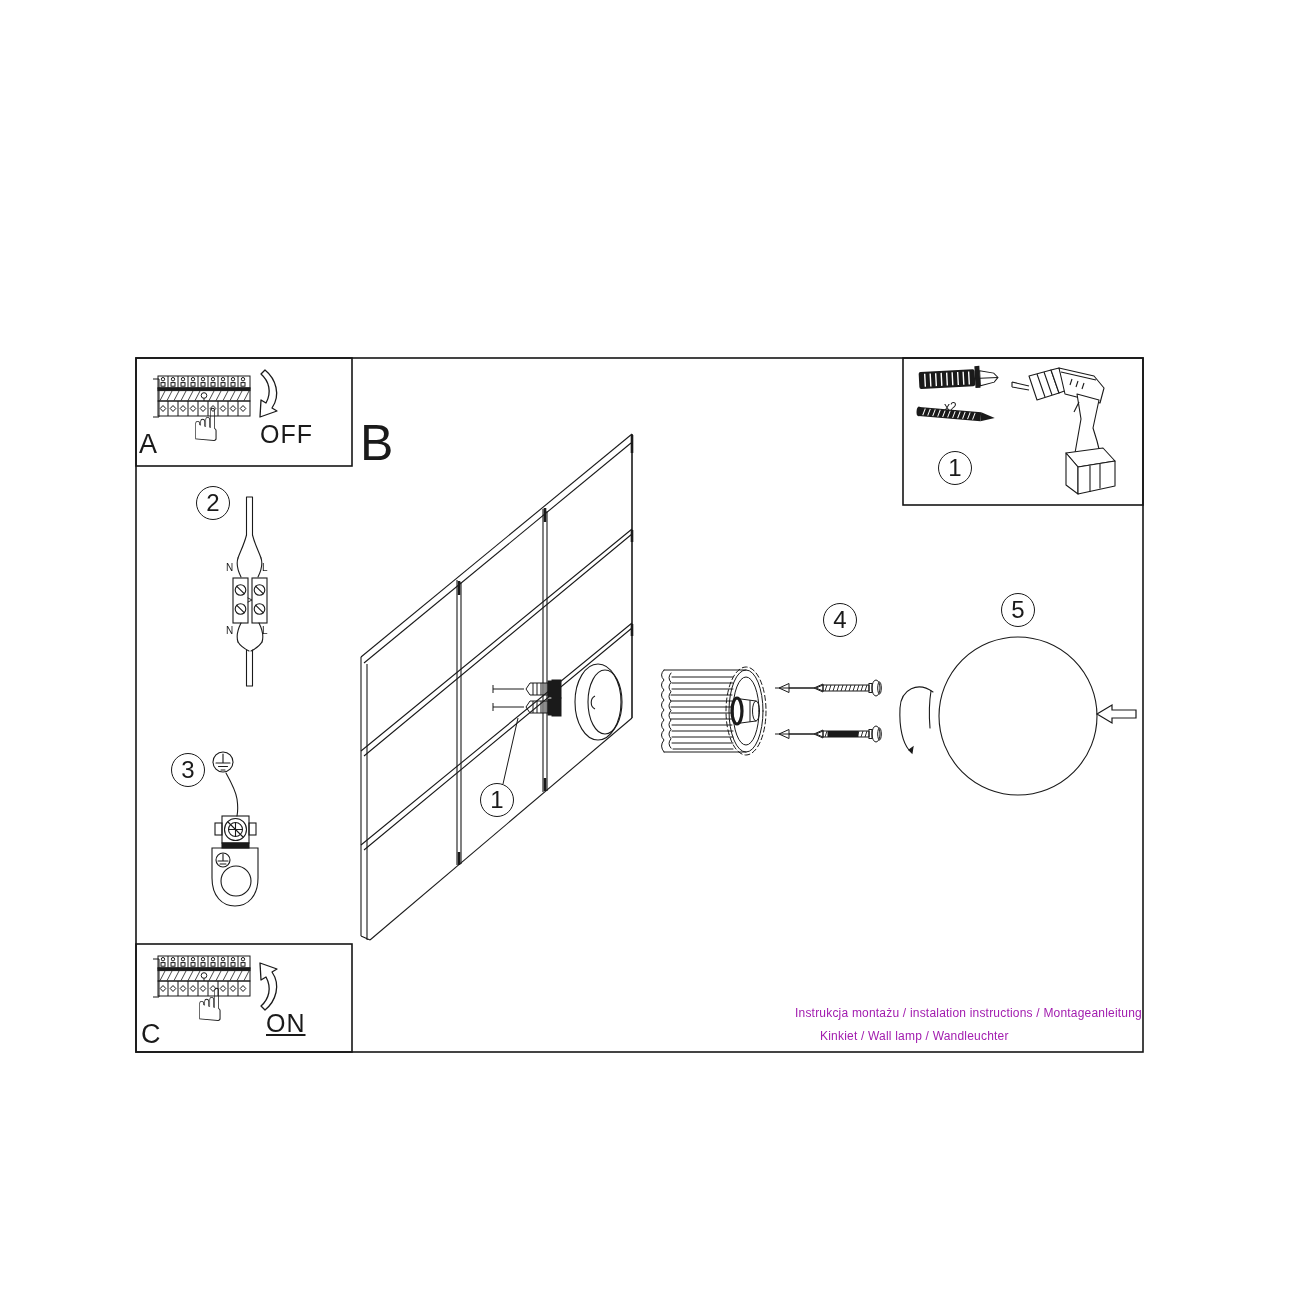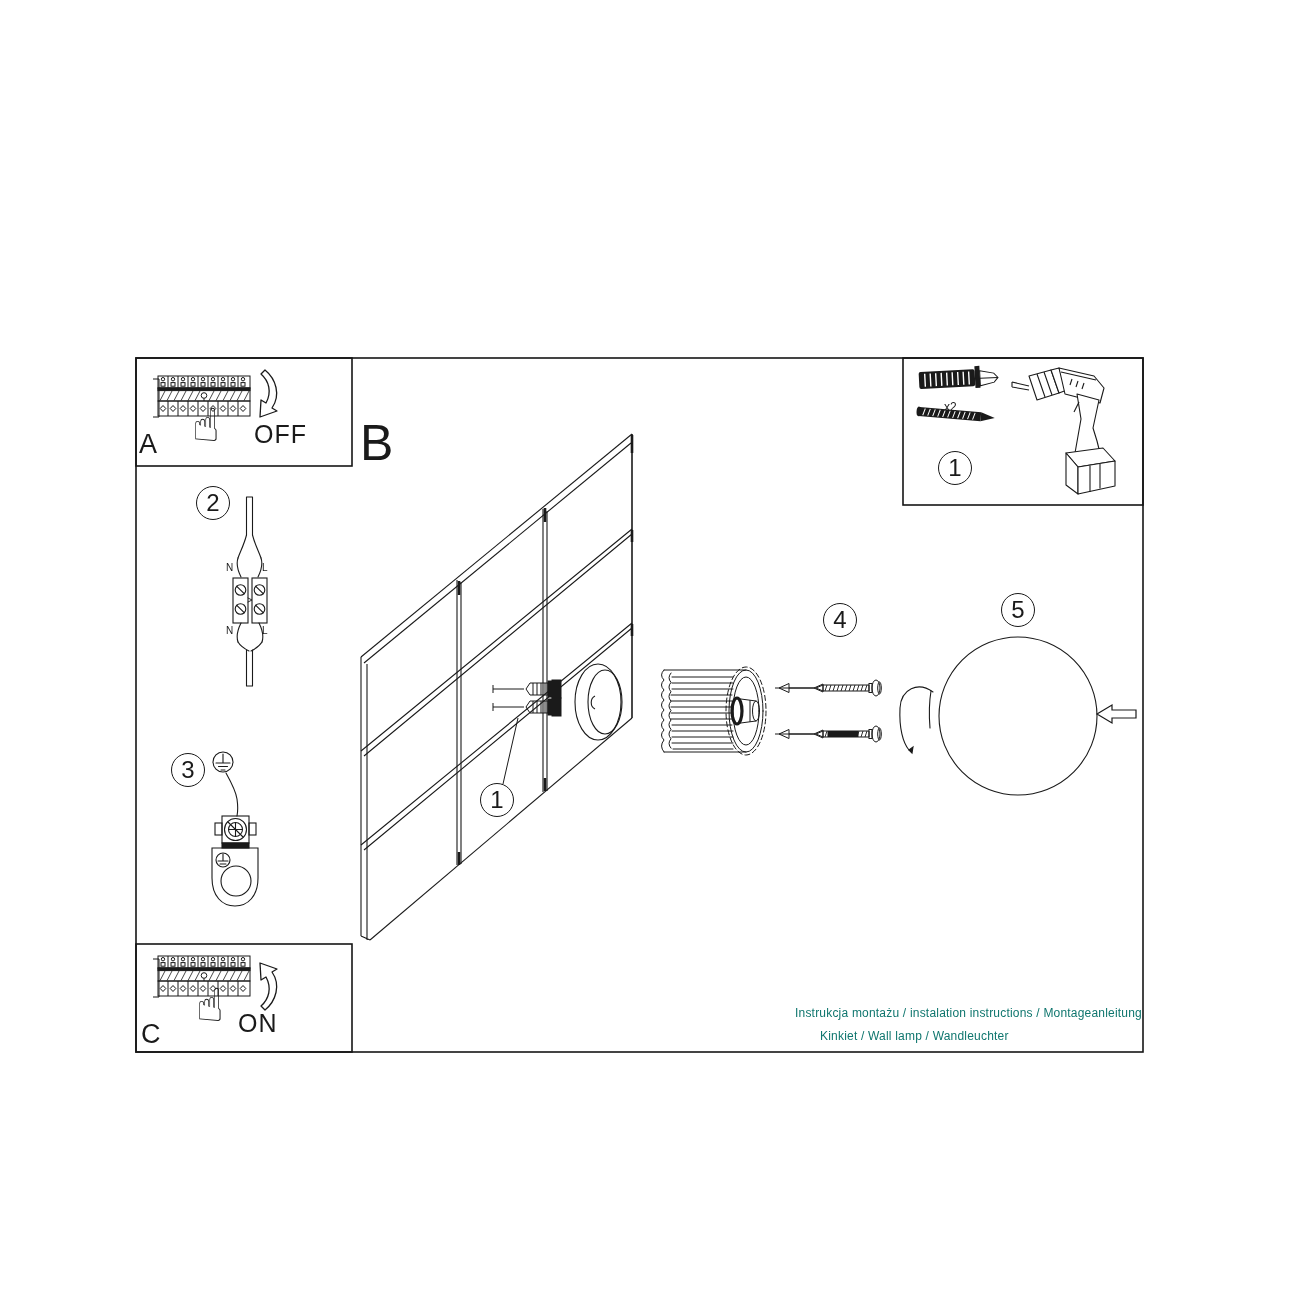--- a/index.html
+++ b/index.html
@@ -7,21 +7,21 @@
           font-family:"Liberation Sans",sans-serif;color:#1a1a1a;overflow:hidden;}
   svg.art{position:absolute;left:0;top:0;}
   .t{position:absolute;white-space:nowrap;color:#1a1a1a;}
   .letter{font-size:27px;}
   .biglabel{font-size:50px;}
   .state{font-size:25px;letter-spacing:1px;}
   .circ{position:absolute;width:34px;height:34px;border:1.6px solid #1a1a1a;border-radius:50%;
         text-align:center;line-height:32px;font-size:24px;box-sizing:border-box;background:#fff;}
   .wire-label{font-size:10px;}
   .qty{font-size:12px;}
-  .footer-line{font-size:12px;color:#0f766e;letter-spacing:.2px;}
+  .footer-line{font-size:12px;color:#a21caf;letter-spacing:.2px;}
   .hand{font-family:"DejaVu Sans",sans-serif;font-size:46px;line-height:1;}
 </style>
 </head>
 <body>
 
 <div class="canvas">
 
   <svg class="art" width="1300" height="1300" viewBox="0 0 1300 1300">
     <defs>
       <g id="breaker-strip" stroke="#1a1a1a" stroke-width="1" fill="none">
@@ -235,25 +235,25 @@
         <path d="M1079,402 L1074,412" fill="none"></path>
         <polygon points="1066,453 1103,448 1115,461 1078,467"></polygon>
         <polygon points="1066,453 1078,467 1078,494 1066,485"></polygon>
         <polygon points="1078,467 1115,461 1115,486 1078,494"></polygon>
         <path d="M1090,465.5 V492 M1100,464 V488.5" fill="none"></path>
       </g>
     </g>
   </svg>
 
   <div class="t letter" style="left:139px;top:429px;">A</div>
-  <div class="t state" style="left:254px;top:420px;">OFF</div>
+  <div class="t state" style="left:260px;top:420px;">OFF</div>
   <div class="t hand" style="left:192px;top:402px;">☝</div>
 
   <div class="t letter" style="left:141px;top:1019px;">C</div>
-  <div class="t state" style="left:238px;top:1009px;">ON</div>
+  <div class="t state" style="left:266px;top:1009px;text-decoration:underline;">ON</div>
   <div class="t hand" style="left:196px;top:982px;">☝</div>
 
   <div class="t biglabel" style="left:360px;top:414px;">B</div>
 
   <div class="circ" style="left:196px;top:486px;">2</div>
   <div class="circ" style="left:171px;top:753px;">3</div>
   <div class="circ" style="left:480px;top:783px;">1</div>
   <div class="circ" style="left:823px;top:603px;">4</div>
   <div class="circ" style="left:1001px;top:593px;">5</div>
   <div class="circ" style="left:938px;top:451px;">1</div>

